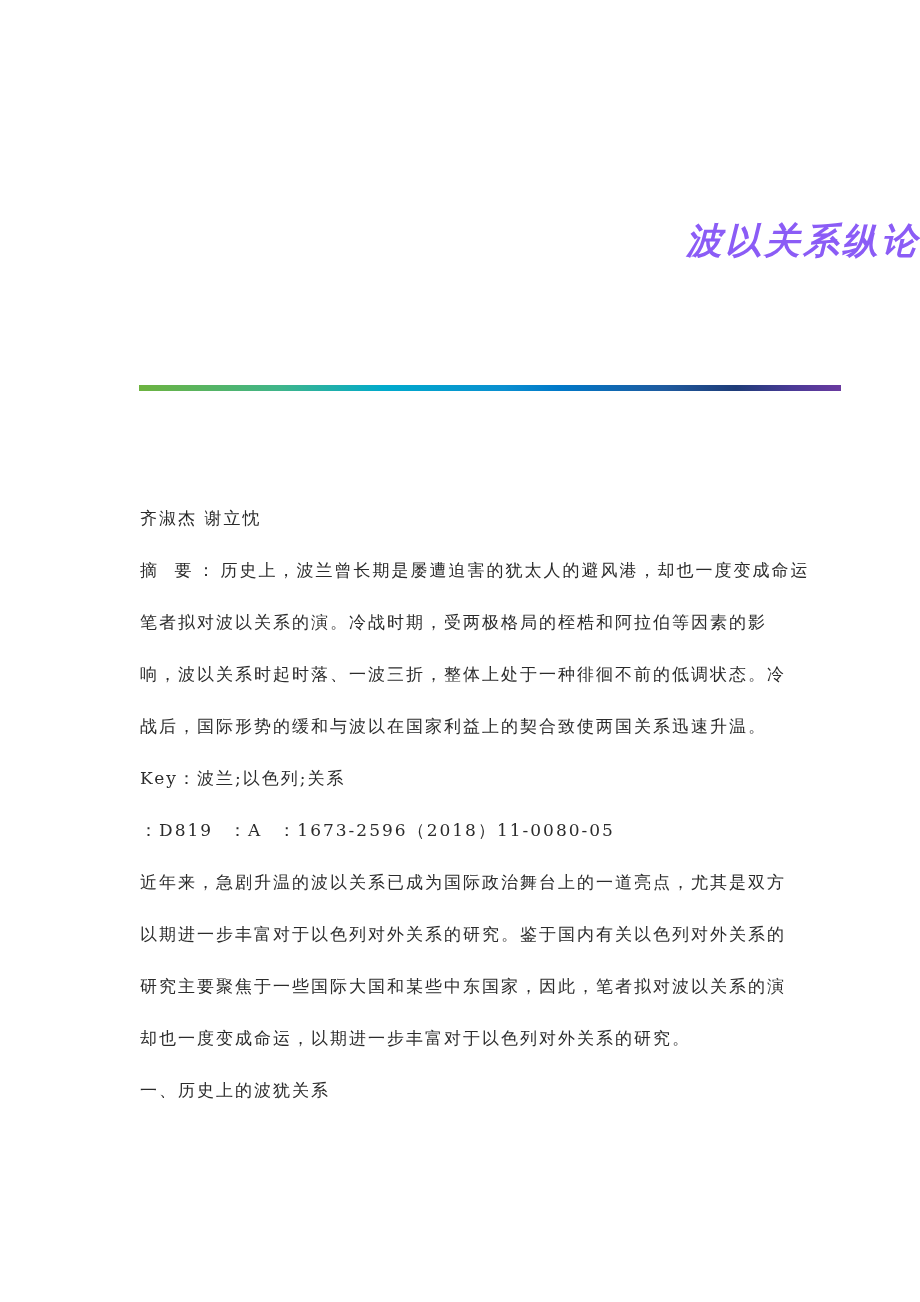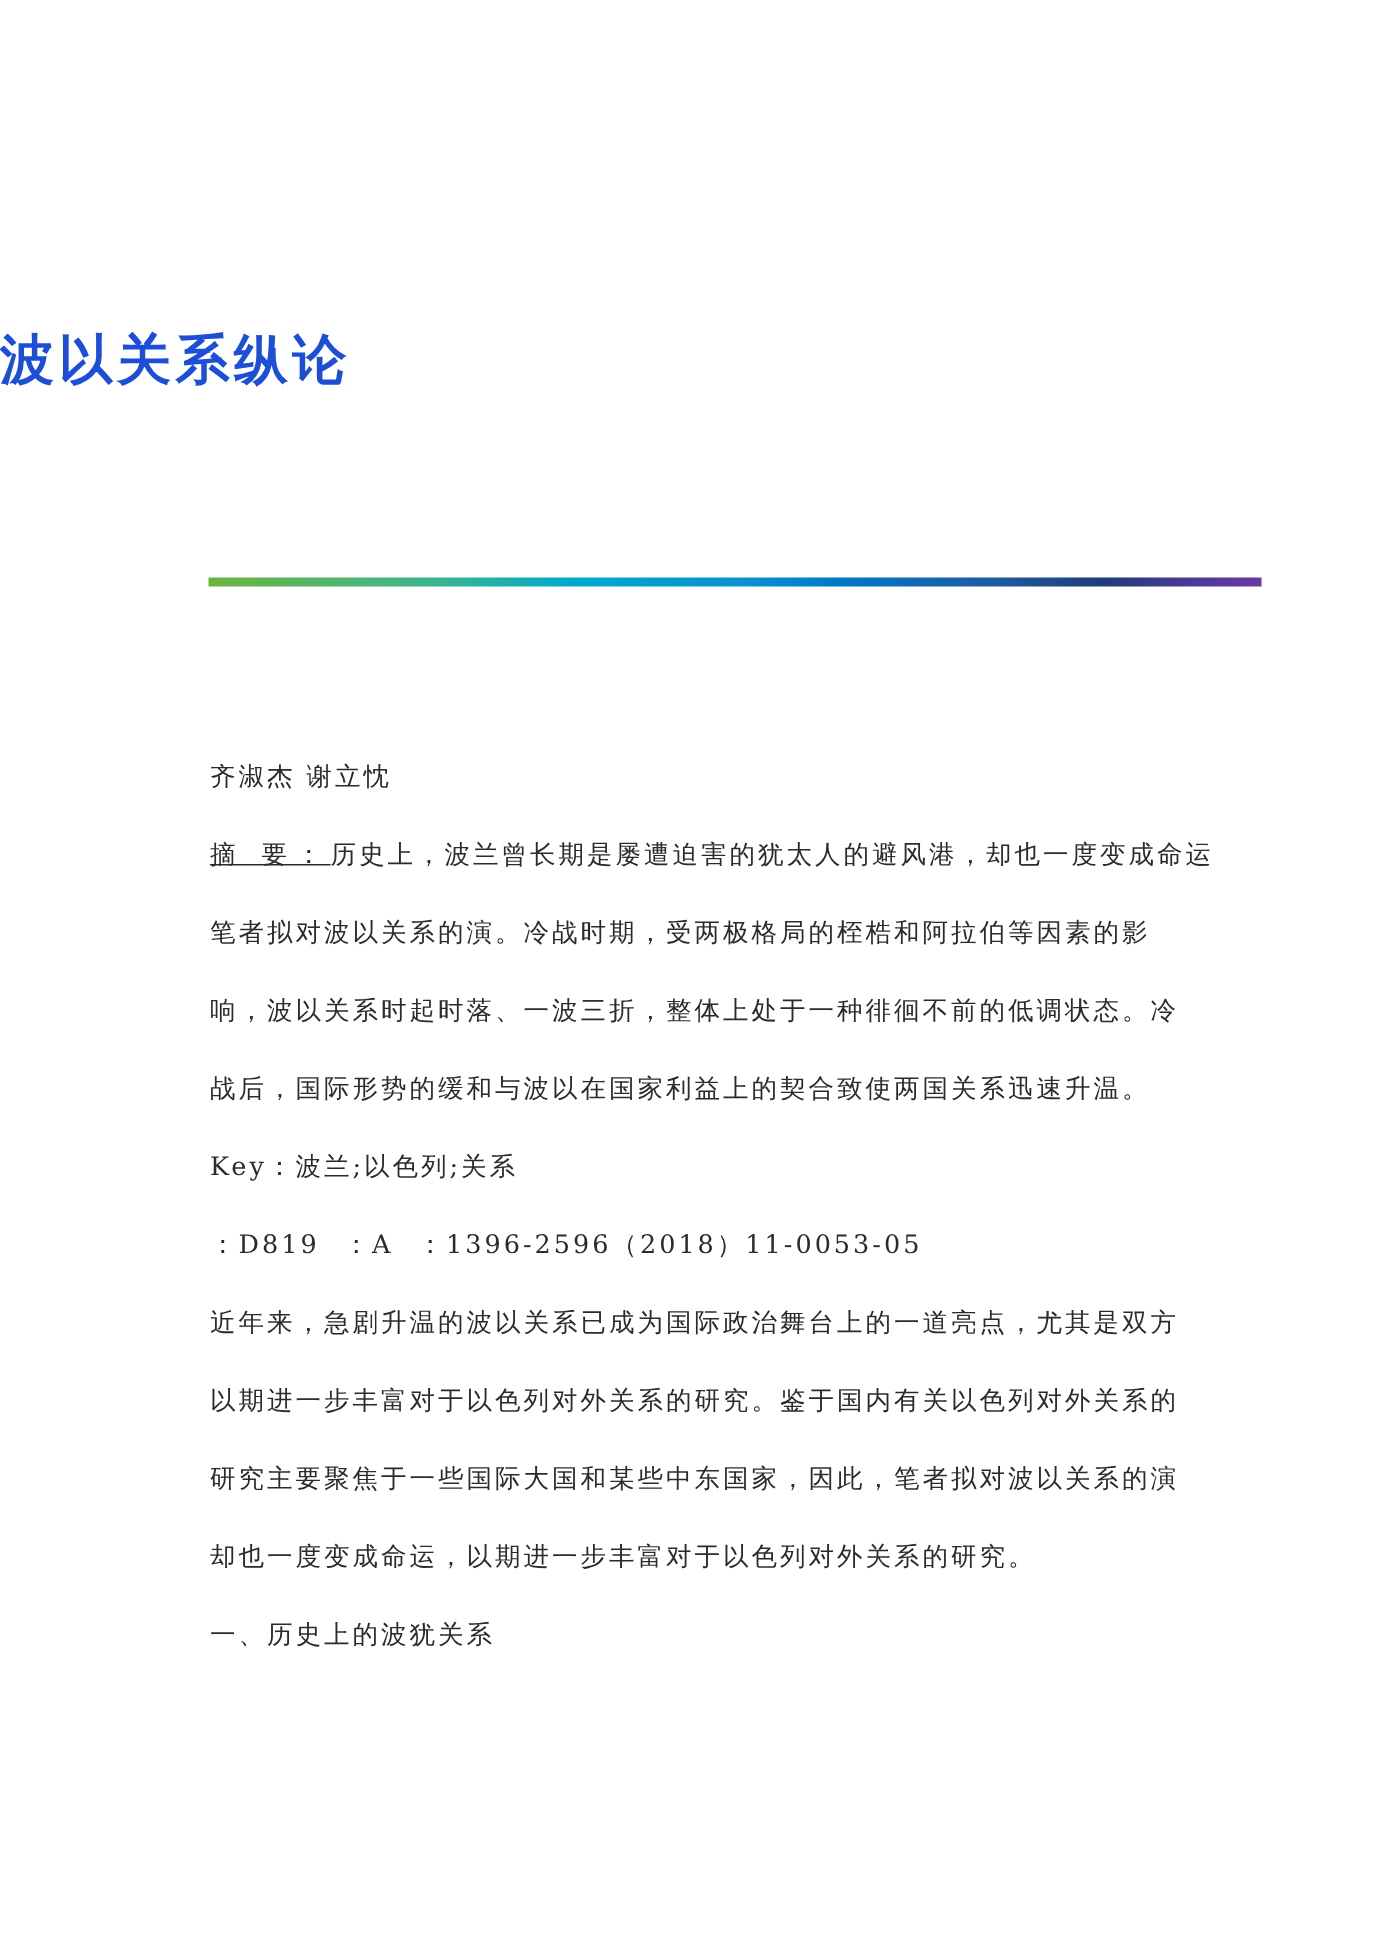--- a/index.html
+++ b/index.html
@@ -13,27 +13,28 @@
       position: relative;
       overflow: hidden;
       font-family: "DejaVu Serif", "Liberation Serif", serif;
       color: #222222;
     }
     .title {
       position: absolute;
       top: 212px;
       left: 0;
       width: 920px;
-      text-align: left;
+      text-align: right;
       font-family: "DejaVu Serif", "Liberation Serif", serif;
       font-size: 36px;
       font-weight: bold;
       letter-spacing: 3px;
-      color: #1d4ed8;
+      color: #8b5cf6;
       line-height: 56px;
+      font-style: italic;
     }
     .divider-bar {
       position: absolute;
       top: 385px;
       left: 139px;
       width: 702px;
       height: 6px;
       background: linear-gradient(90deg, #6db33f 0%, #3fb58a 20%, #00aacc 35%, #0a8fd0 52%, #0078c8 60%, #1f5a9e 75%, #1e3c78 85%, #4a3a96 93%, #6a3aa0 100%);
     }
     .content {
@@ -44,21 +45,21 @@
       font-size: 17px;
       line-height: 52px;
       letter-spacing: 2px;
       color: #2b2b2b;
     }
     .line {
       white-space: nowrap;
       height: 52px;
     }
     .authors { height: 52px; }
-    .abstract-label { letter-spacing: 6px; text-decoration: underline; }
+    .abstract-label { letter-spacing: 6px; }
     .meta-gap { display: inline-block; width: 16px; }
     .section-heading { margin-top: 0; }
   </style>
 </head>
 <body>
 
 <div class="title">波以关系纵论</div>
 
 <div class="divider-bar"></div>
 
@@ -67,21 +68,21 @@
 
   <div>
     <div class="line"><span class="abstract-label">摘 要：</span><span>历史上，波兰曾长期是屡遭迫害的犹太人的避风港，却也一度变成命运</span></div>
     <div class="line">笔者拟对波以关系的演。冷战时期，受两极格局的桎梏和阿拉伯等因素的影</div>
     <div class="line">响，波以关系时起时落、一波三折，整体上处于一种徘徊不前的低调状态。冷</div>
     <div class="line">战后，国际形势的缓和与波以在国家利益上的契合致使两国关系迅速升温。</div>
   </div>
 
   <div class="line"><span>Key：</span><span>波兰;以色列;关系</span></div>
 
-  <div class="line"><span>：</span><span>D819</span><span class="meta-gap"></span><span>：</span><span>A</span><span class="meta-gap"></span><span>：</span><span>1396-2596（2018）11-0053-05</span></div>
+  <div class="line"><span>：</span><span>D819</span><span class="meta-gap"></span><span>：</span><span>A</span><span class="meta-gap"></span><span>：</span><span>1673-2596（2018）11-0080-05</span></div>
 
   <div>
     <div class="line">近年来，急剧升温的波以关系已成为国际政治舞台上的一道亮点，尤其是双方</div>
     <div class="line">以期进一步丰富对于以色列对外关系的研究。鉴于国内有关以色列对外关系的</div>
     <div class="line">研究主要聚焦于一些国际大国和某些中东国家，因此，笔者拟对波以关系的演</div>
     <div class="line">却也一度变成命运，以期进一步丰富对于以色列对外关系的研究。</div>
   </div>
 
   <div class="line section-heading">一、历史上的波犹关系</div>
 </div>

